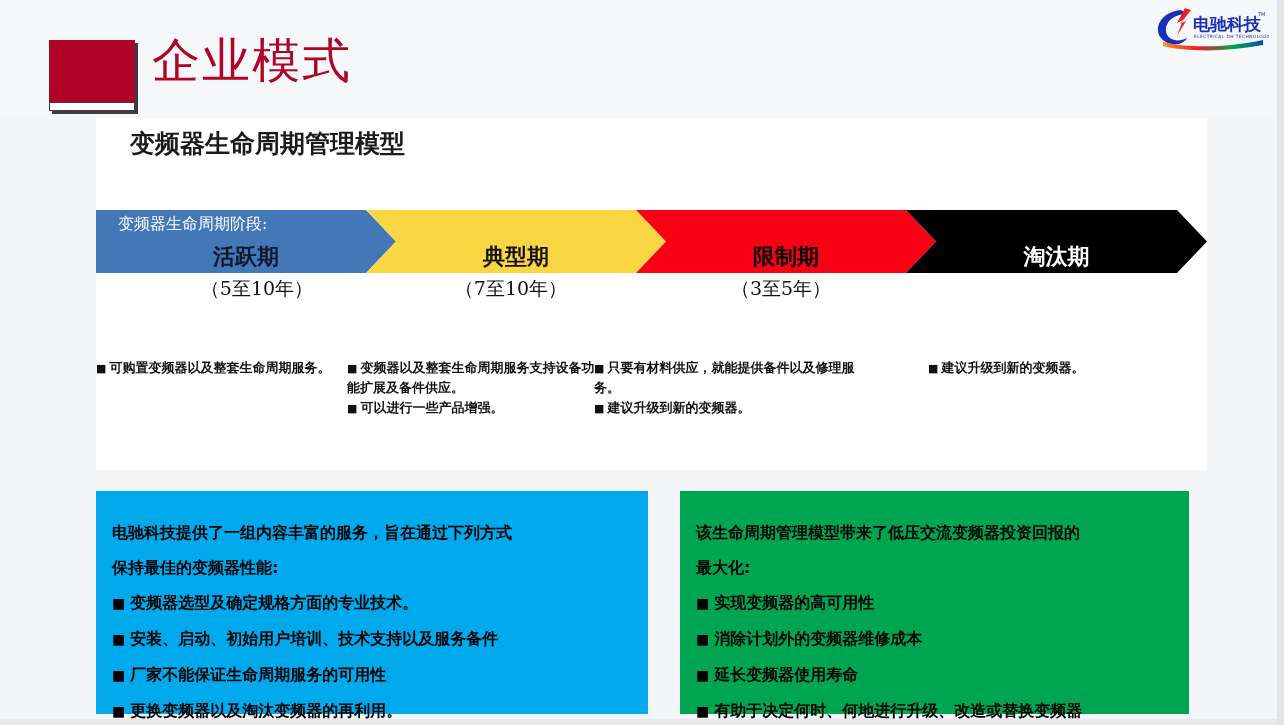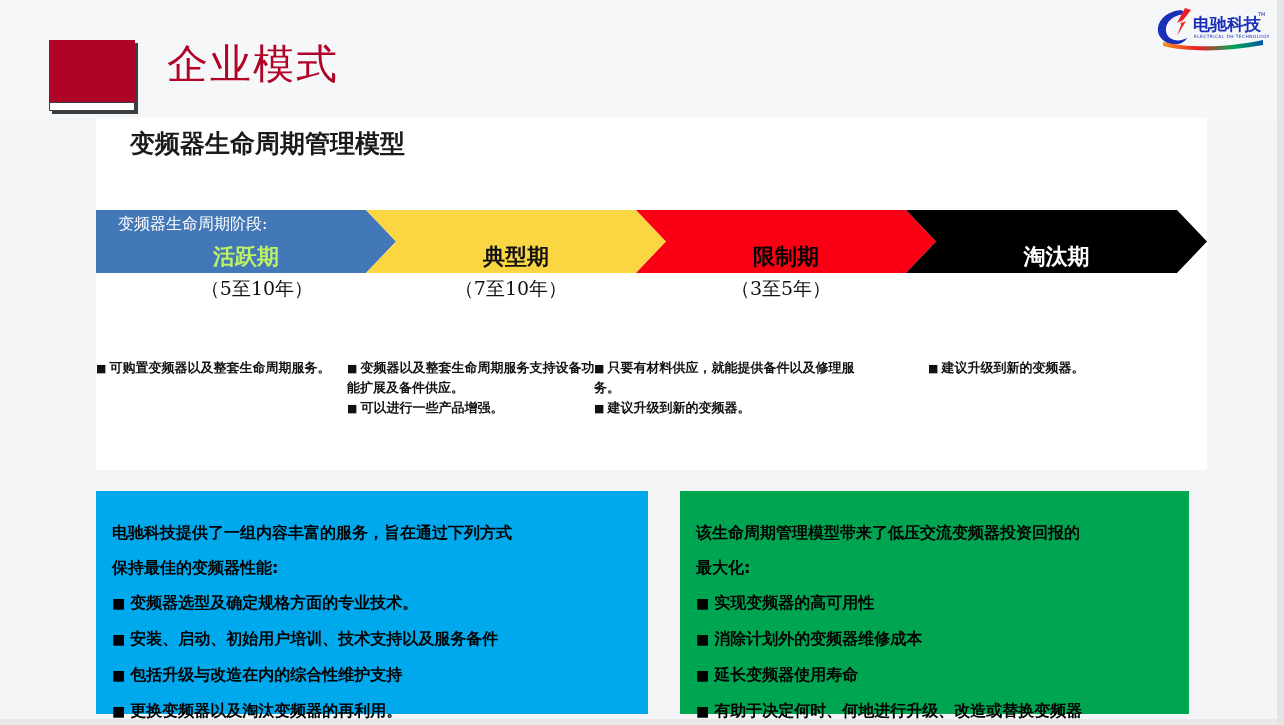--- a/index.html
+++ b/index.html
@@ -15,25 +15,24 @@
   .right-rail{position:absolute;top:0;right:0;width:7px;height:725px;background:#e3e4e6;}
   .bottom-rail{position:absolute;left:0;bottom:0;width:1277px;height:6px;background:#e8e9eb;}
 
   
   .header{position:absolute;left:0;top:0;width:1277px;height:118px;background:#f6f7f8;}
   .hdr-square-wrap{position:absolute;left:49px;top:40px;width:89px;height:74px;}
   .hdr-square-shadow{position:absolute;left:3px;top:3px;width:86px;height:71px;background:#3a3f44;}
   .hdr-square{position:absolute;left:0;top:0;width:86px;height:62px;background:#b00328;}
   .hdr-square-strip{position:absolute;left:0;top:62px;width:86px;height:9px;background:#ffffff;border:1px solid #3a3f44;box-sizing:border-box;}
   .hdr-title{
-    position:absolute;left:152px;top:44px;
+    position:absolute;left:152px;top:36px;
     font-family:"DejaVu Sans","Liberation Sans",sans-serif;
-    font-size:41px;color:#b00328;letter-spacing:2px;line-height:1;
+    font-size:48px;color:#b00328;letter-spacing:2px;line-height:1;
     white-space:nowrap;
-    margin-left:15px;
   }
 
   
   .logo{position:absolute;right:8px;top:2px;width:122px;height:50px;}
   .logo svg{display:block;}
 
   
   .panel{position:absolute;left:96px;top:118px;width:1111px;height:352px;background:#ffffff;}
   .panel-title{
     position:absolute;left:34px;top:9px;
@@ -124,21 +123,21 @@
   </div>
 
   <div class="panel">
 
     <div class="panel-title">变频器生命周期管理模型</div>
 
     <div class="chev-band">
 
       <div class="chev" style="left:0px;width:300px;background:#4277b8;clip-path:polygon(0 0, 270px 0, 300px 50%, 270px 100%, 0 100%);">
         <div class="chev-stagelabel">变频器生命周期阶段:</div>
-        <div class="chev-label" style="color:#bef264;">活跃期</div>
+        <div class="chev-label" style="color:#0f172a;">活跃期</div>
       </div>
 
       <div class="chev" style="left:270px;width:300px;background:#fad643;clip-path:polygon(0 0, 270px 0, 300px 50%, 270px 100%, 0 100%, 30px 50%);">
         <div class="chev-label" style="color:#111;">典型期</div>
       </div>
 
       <div class="chev" style="left:540px;width:300px;background:#fb0015;clip-path:polygon(0 0, 270px 0, 300px 50%, 270px 100%, 0 100%, 30px 50%);">
         <div class="chev-label" style="color:#000000;">限制期</div>
       </div>
 
@@ -169,21 +168,21 @@
       </div>
     </div>
   </div>
 
   <div class="box" style="left:96px;top:491px;width:552px;height:223px;background:#00a8ec;">
     <div class="box-inner">
       <p class="bx-head">电驰科技提供了一组内容丰富的服务，旨在通过下列方式</p>
       <p class="bx-head">保持最佳的变频器性能:</p>
       <p class="bx-item"><span class="sq">■</span><span>变频器选型及确定规格方面的专业技术。</span></p>
       <p class="bx-item"><span class="sq">■</span><span>安装、启动、初始用户培训、技术支持以及服务备件</span></p>
-      <p class="bx-item"><span class="sq">■</span><span>包括升级与改造在内的综合性维护支持</span></p>
+      <p class="bx-item"><span class="sq">■</span><span>厂家不能保证生命周期服务的可用性</span></p>
       <p class="bx-item"><span class="sq">■</span><span>更换变频器以及淘汰变频器的再利用。</span></p>
     </div>
   </div>
 
   <div class="box" style="left:680px;top:491px;width:509px;height:223px;background:#00a551;">
     <div class="box-inner">
       <p class="bx-head">该生命周期管理模型带来了低压交流变频器投资回报的</p>
       <p class="bx-head">最大化:</p>
       <p class="bx-item"><span class="sq">■</span><span>实现变频器的高可用性</span></p>
       <p class="bx-item"><span class="sq">■</span><span>消除计划外的变频器维修成本</span></p>

